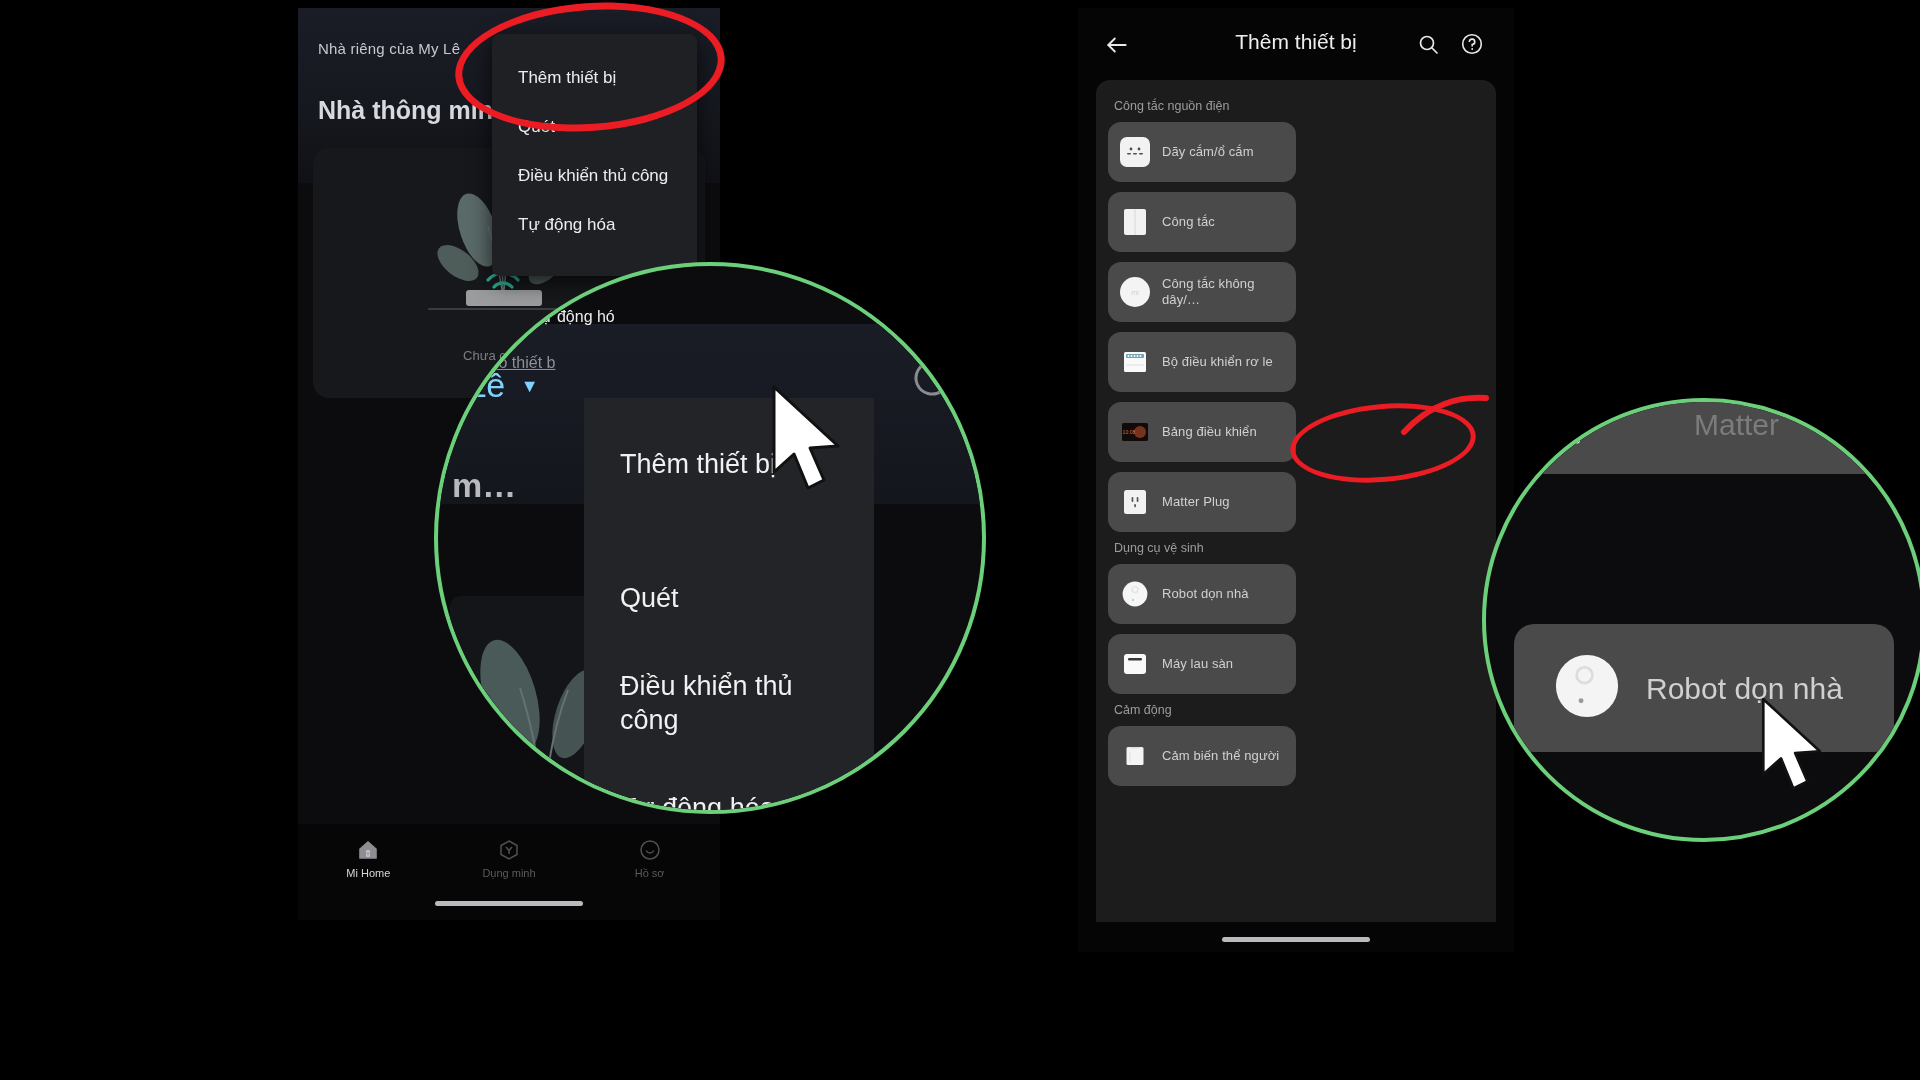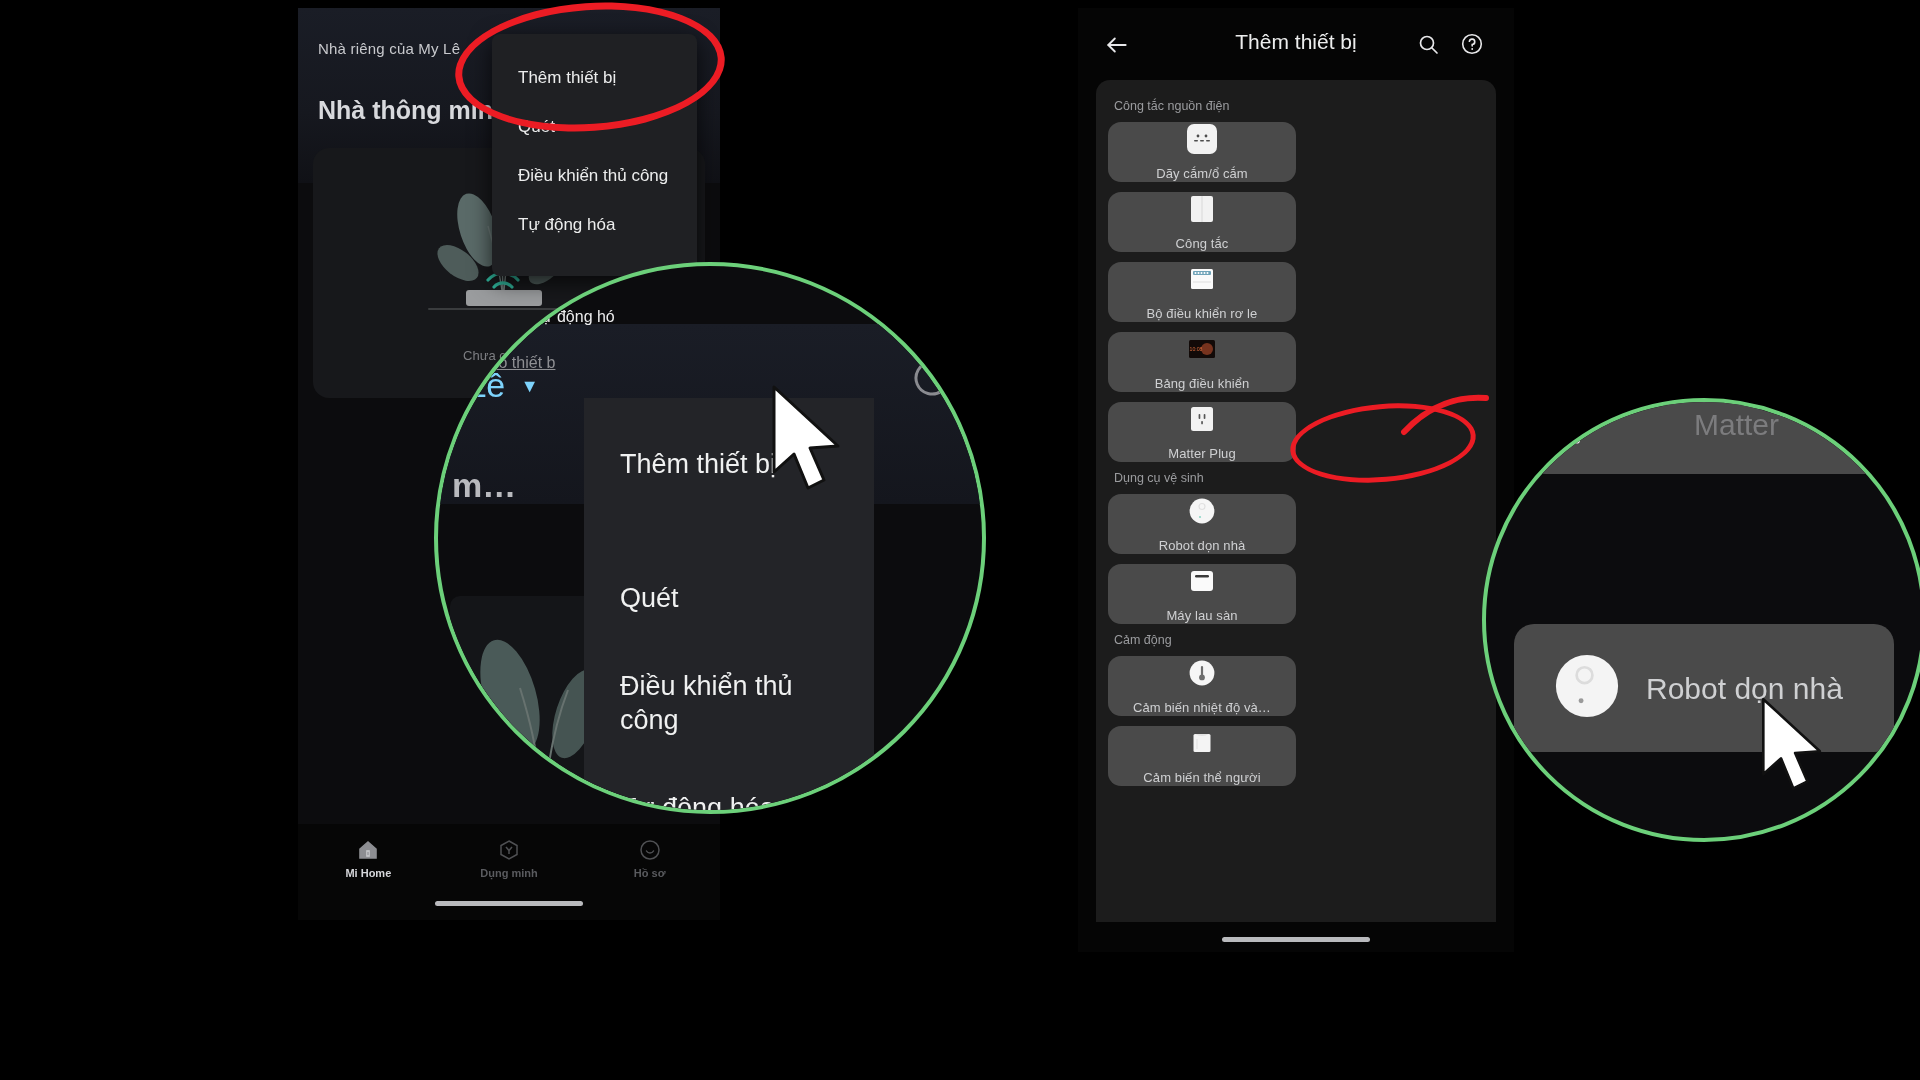--- a/index.html
+++ b/index.html
@@ -51,21 +51,21 @@
     text-align:center; font-size:13px; color:#7d7e82;
   }
   
   .lp-nav {
     position:absolute; left:0; bottom:0; width:100%; height:96px;
     background:#060606;
   }
   .lp-nav-items { display:flex; width:100%; padding-top:14px; }
   .lp-nav-item { flex:1; text-align:center; }
   .lp-nav-item svg { display:block; margin:0 auto 5px; }
-  .lp-nav-label { font-size:11px;font-weight:bold; }
+  .lp-nav-label { font-size:11px; }
   .lp-nav-item.active .lp-nav-label { color:#d5d6da; }
   .lp-nav-item .lp-nav-label { color:#5a5b5f; }
   .lp-homebar {
     position:absolute; left:50%; transform:translateX(-50%); bottom:14px;
     width:148px; height:5px; border-radius:3px; background:#b9babd;
   }
   
   .lp-menu {
     position:absolute; left:194px; top:26px; width:205px;
     background:#1f2023; border-radius:8px; padding:20px 0 26px 0;
@@ -94,21 +94,21 @@
     position:absolute; left:18px; top:72px; width:400px; bottom:30px;
     background:#1c1c1c; border-radius:14px 14px 0 0; overflow:hidden;
     padding:10px 12px 0 12px;
   }
   .rp-sec-title {
     font-size:12.5px; color:#9b9c9f; margin:9px 0 9px 6px;
   }
   .rp-grid { display:flex; flex-wrap:wrap; gap:10px; }
   .rp-tile {
     width:188px; height:60px; background:#4a4a4a; border-radius:13px;
-    display:flex; align-items:center; padding:0 10px; gap:10px;flex-direction:column;
+    display:flex; align-items:center; padding:0 10px; gap:10px;
   }
   .rp-tile-ico {
     width:34px; height:34px; flex:0 0 34px; display:flex; align-items:center; justify-content:center;
   }
   .rp-tile-label {
     font-size:13px; color:#cfd0d2; line-height:1.25; letter-spacing:.1px;
   }
   .rp-homebar {
     position:absolute; left:50%; transform:translateX(-50%); bottom:10px;
     width:148px; height:5px; border-radius:3px; background:#b9babd;
@@ -294,20 +294,30 @@
         <div class="rp-tile">
           <div class="rp-tile-ico">
             <svg viewBox="0 0 30 30" width="30" height="30">
               <rect x="4" y="2" width="22" height="26" rx="2" fill="#f2f2f2"></rect>
               <line x1="15" y1="2" x2="15" y2="28" stroke="#d8d8d8" stroke-width="1"></line>
             </svg>
           </div>
           <div class="rp-tile-label">Công tắc</div>
         </div>
 
+        <div class="rp-tile">
+          <div class="rp-tile-ico">
+            <div class="ico-white-circle" style="position:relative">
+              <svg viewBox="0 0 30 30" width="30" height="30" style="position:absolute;left:0;top:0">
+                <text x="15" y="18" font-size="7" fill="#cfcfcf" text-anchor="middle" font-family="Liberation Sans, sans-serif">mi</text>
+              </svg>
+            </div>
+          </div>
+          <div class="rp-tile-label">Công tắc không dây/…</div>
+        </div>
 
         <div class="rp-tile">
           <div class="rp-tile-ico">
             <svg viewBox="0 0 30 30" width="30" height="30">
               <rect x="4" y="5" width="22" height="20" rx="1.5" fill="#fafafa"></rect>
               <rect x="6" y="7" width="18" height="4" rx="1" fill="#6fa3b8"></rect>
               <g fill="#fff">
                 <circle cx="8.5" cy="9" r="1"></circle>
                   <circle cx="11.5" cy="9" r="1"></circle>
                   <circle cx="14.5" cy="9" r="1"></circle>
@@ -366,30 +376,20 @@
               <rect x="8" y="9" width="14" height="2.4" rx="1.2" fill="#3a3a3a"></rect>
             </svg>
           </div>
           <div class="rp-tile-label">Máy lau sàn</div>
         </div>
       </div>
 
       <div class="rp-sec-title">Cảm động</div>
       <div class="rp-grid">
 
-        <div class="rp-tile">
-          <div class="rp-tile-ico">
-            <svg viewBox="0 0 30 30" width="30" height="30">
-              <circle cx="15" cy="15" r="12.4" fill="#f6f6f6"></circle>
-              <rect x="13.9" y="8" width="2.2" height="9.5" rx="1.1" fill="#6e6e6e"></rect>
-              <circle cx="15" cy="19.4" r="2.9" fill="#6e6e6e"></circle>
-            </svg>
-          </div>
-          <div class="rp-tile-label">Cảm biến nhiệt độ và…</div>
-        </div>
 
         <div class="rp-tile">
           <div class="rp-tile-ico">
             <svg viewBox="0 0 30 30" width="30" height="30">
               <path d="M8 6 h14 a1.5 1.5 0 0 1 1.5 1.5 v15 a1.5 1.5 0 0 1 -1.5 1.5 h-14 a1.5 1.5 0 0 1 -1.5 -1.5 v-15 A1.5 1.5 0 0 1 8 6 Z" fill="#f4f4f4"></path>
               <path d="M8 6 q7 4 14 0" fill="#e2e2e2"></path>
               <line x1="10" y1="11" x2="10" y2="21" stroke="#e0e0e0" stroke-width="1"></line>
             </svg>
           </div>
           <div class="rp-tile-label">Cảm biến thể người</div>

